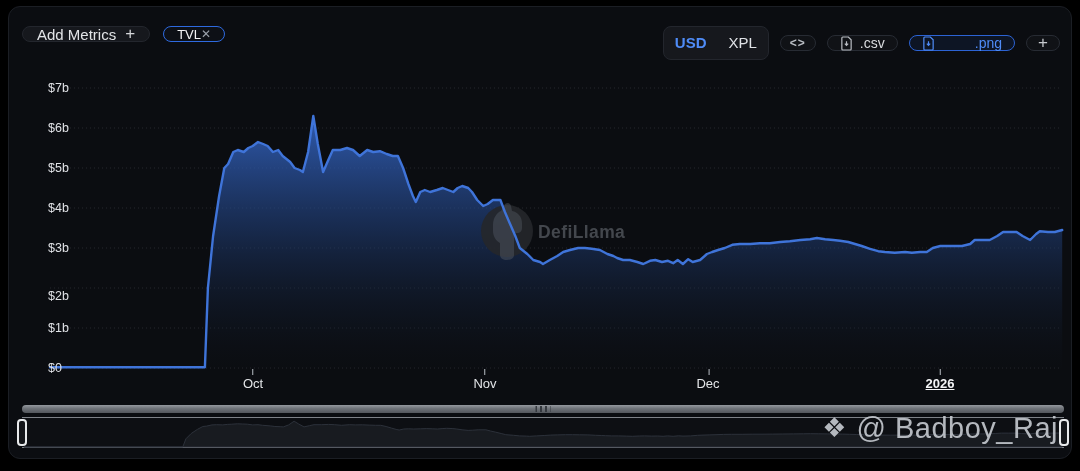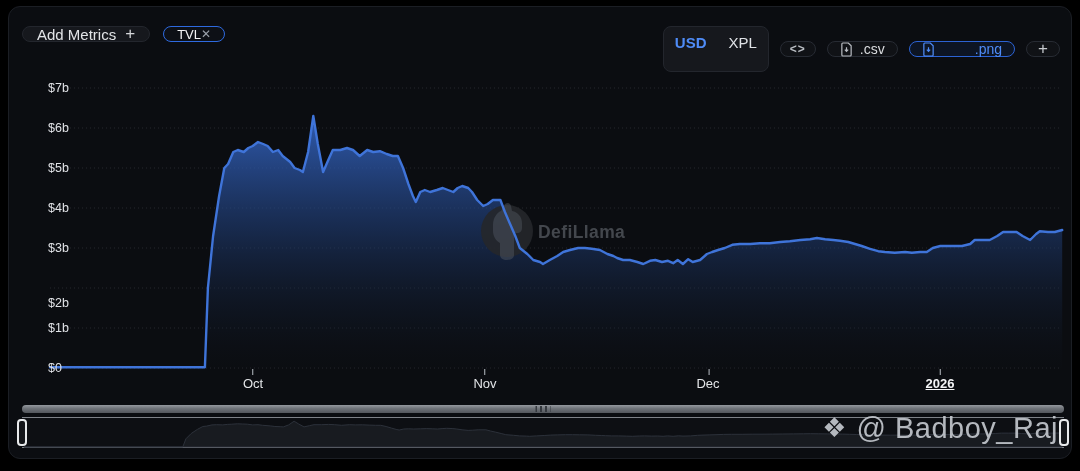--- a/index.html
+++ b/index.html
@@ -13,21 +13,21 @@
   .toolbar-left { position:absolute; left:22px; top:26px; display:flex; align-items:center; gap:13px; z-index:3; }
   .toolbar-right { position:absolute; right:20px; top:26px; display:flex; align-items:center; gap:11px; z-index:3; }
   .btn { display:flex; align-items:center; height:16px; background:#16181d; border:1px solid #23262d;
          border-radius:8px; color:#e2e4e7; font-size:15px; cursor:pointer; }
   .add-metrics { padding:0 14px; gap:9px; }
   .add-metrics .plus { font-size:17px; color:#d4d6d9; }
   .pill { display:flex; align-items:center; height:16px; padding:0 13px;
           background:#0d1016; border:1.5px solid #2e6ae0; border-radius:999px;
           color:#f2f3f5; font-size:13px; cursor:pointer; }
   .pill .close { color:#9aa1ab; font-size:12px; cursor:pointer; }
-  .seg-group { display:flex; align-items:flex-start; height:46px; background:#16181d;
+  .seg-group { display:flex; align-items:flex-end; height:34px; background:#16181d;
                border:1px solid #23262d; border-radius:8px; overflow:hidden;margin-left:20px; }
   .seg { padding:0 11px; font-size:15px; color:#dfe2e6; line-height:32px; cursor:pointer; }
   .seg.active { color:#4f8cf7; font-weight:600; }
   .icon-btn { justify-content:center; width:36px; padding:0; color:#b9bdc3;
               background:#101216; border-color:#272b33; }
   .code-glyph { font-size:12px; font-weight:700; letter-spacing:1px; color:#b9bdc3; }
   .file-btn { padding:0 12px; gap:7px; background:#101216; border-color:#272b33;
               color:#d9dbde; font-size:14px; }
   .file-btn svg { display:block; }
   .png-btn { border:1.5px solid #2c63d4; background:#0d1524; color:#4f8cf7;gap:40px; }
@@ -145,21 +145,21 @@
     <div class="btn icon-btn plus-btn">
       <span>+</span>
     </div>
   </div>
 
   <span class="ylab" style="top:80px">$7b</span>
   <span class="ylab" style="top:120px">$6b</span>
   <span class="ylab" style="top:160px">$5b</span>
   <span class="ylab" style="top:200px">$4b</span>
   <span class="ylab" style="top:240px">$3b</span>
-  <span class="ylab" style="top:295px">$2b</span>
+  <span class="ylab" style="top:288px">$2b</span>
   <span class="ylab" style="top:320px">$1b</span>
   <span class="ylab" style="top:360px">$0</span>
 
   <span class="xlab" style="left:223px">Oct</span>
   <span class="xlab" style="left:455px">Nov</span>
   <span class="xlab" style="left:678px">Dec</span>
   <span class="xlab bold" style="left:910px">2026</span>
 
   <div class="brush-handle left"></div>
   <div class="brush-handle right"></div>

